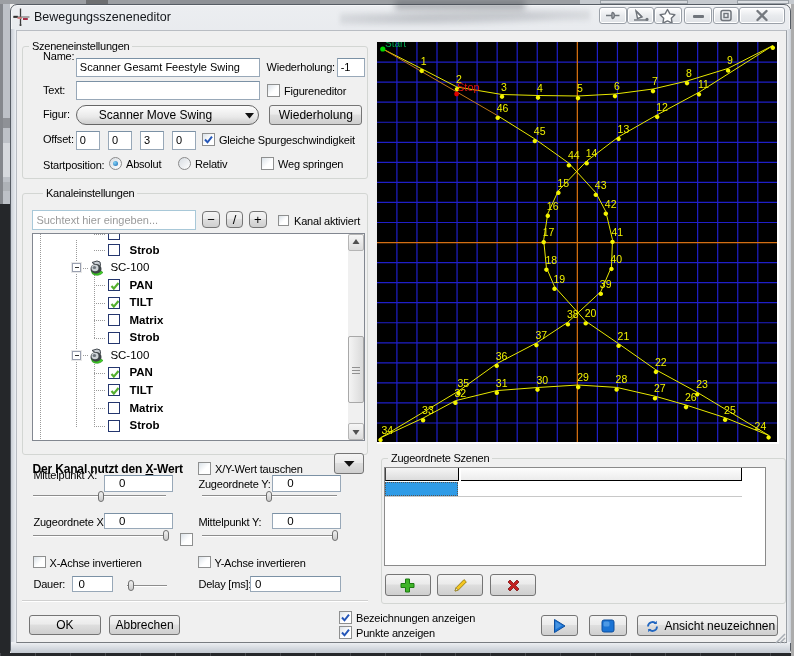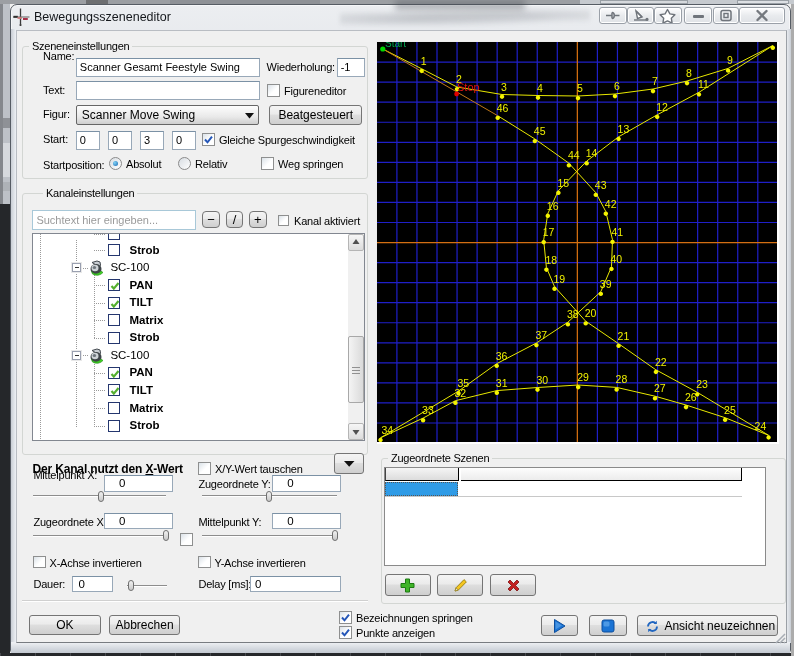--- a/index.html
+++ b/index.html
@@ -97,25 +97,25 @@
 <div class="glbl" style="left:29px;top:40px">Szeneneinstellungen</div>
 <div class="lbl" style="left:43px;top:50px">Name:</div>
 <div class="fld" style="left:75.8px;top:58px;width:184px;height:19px">Scanner Gesamt Feestyle Swing</div>
 <div class="lbl" style="left:266.6px;top:61px">Wiederholung:</div>
 <div class="fld" style="left:336.7px;top:58px;width:28px;height:19px">-1</div>
 <div class="lbl" style="left:43px;top:84.4px">Text:</div>
 <div class="fld" style="left:75.8px;top:81.2px;width:184px;height:19px"></div>
 <div class="cb" style="left:266.6px;top:84.4px"></div>
 <div class="lbl" style="left:284px;top:85.4px">Figureneditor</div>
 <div class="lbl" style="left:43px;top:107.5px">Figur:</div>
-<div class="abs" style="left:75.8px;top:104.8px;width:183.3px;height:20px;border:1px solid #666;border-radius:2px;background:linear-gradient(#fdfdfd,#e9e9e9 60%,#cfcfcf);font-size:12px;line-height:18px;padding-left:5px">Scanner Move Swing<svg class="abs" style="right:4px;top:7px" width="9" height="6">
+<div class="abs" style="left:75.8px;top:104.8px;width:183.3px;height:20px;border:1px solid #666;border-radius:10px;background:linear-gradient(#fdfdfd,#e9e9e9 60%,#cfcfcf);font-size:12px;line-height:18px;padding-left:22px">Scanner Move Swing<svg class="abs" style="right:4px;top:7px" width="9" height="6">
       <path d="M0 0h9L4.5 5.5z" fill="#111"></path>
     </svg></div>
-<div class="btn" style="left:269.3px;top:105px;width:93px;height:19.5px;line-height:18px">Beatgesteuert</div>
-<div class="lbl" style="left:43px;top:133px">Start:</div>
+<div class="btn" style="left:269.3px;top:105px;width:93px;height:19.5px;line-height:18px">Wiederholung</div>
+<div class="lbl" style="left:43px;top:133px">Offset:</div>
 <div class="fld" style="left:75.8px;top:130.5px;width:24px;height:19px">0</div>
 <div class="fld" style="left:108.1px;top:130.5px;width:24px;height:19px">0</div>
 <div class="fld" style="left:139.9px;top:130.5px;width:24px;height:19px">3</div>
 <div class="fld" style="left:172.1px;top:130.5px;width:24px;height:19px">0</div>
 <div class="cb" style="left:202.1px;top:132.5px">
     <svg width="13" height="13" viewBox="0 0 13 13" style="position:absolute;left:-1px;top:-1px">
       <path d="M3 6.5l2.5 2.8L10 3.6" fill="none" stroke="#2456b8" stroke-width="2"></path>
     </svg>
   </div>
 <div class="lbl" style="left:219px;top:133.5px">Gleiche Spurgeschwindigkeit</div>
@@ -347,21 +347,21 @@
 <div class="btn" style="left:490px;top:574.3px;width:46px;height:22px">
     <svg width="17" height="17" viewBox="0 0 17 17" style="margin:2px auto 0">
       <path d="M3 5l2-2 3.5 3.5L12 3l2 2-3.5 3.5L14 12l-2 2-3.5-3.5L5 14l-2-2 3.5-3.5z" fill="#c41f1f" stroke="#7c1010" stroke-width=".8"></path>
     </svg>
   </div>
 <div class="cb" style="left:339px;top:611px">
     <svg width="13" height="13" viewBox="0 0 13 13" style="position:absolute;left:-1px;top:-1px">
       <path d="M3 6.5l2.5 2.8L10 3.6" fill="none" stroke="#2456b8" stroke-width="2"></path>
     </svg>
   </div>
-<div class="lbl" style="left:356px;top:612px">Bezeichnungen springen</div>
+<div class="lbl" style="left:356px;top:612px">Bezeichnungen anzeigen</div>
 <div class="cb" style="left:339px;top:626px">
     <svg width="13" height="13" viewBox="0 0 13 13" style="position:absolute;left:-1px;top:-1px">
       <path d="M3 6.5l2.5 2.8L10 3.6" fill="none" stroke="#2456b8" stroke-width="2"></path>
     </svg>
   </div>
 <div class="lbl" style="left:356px;top:627px">Punkte anzeigen</div>
 <div class="btn" style="left:540.5px;top:614.6px;width:37.8px;height:21.7px">
     <svg width="15" height="16" viewBox="0 0 15 16" style="margin:2.5px auto 0">
       <path d="M2.5 1.5L13 8 2.5 14.5z" fill="#1a73d4" stroke="#0d4f9e" stroke-width="1"></path>
       <path d="M3.5 3.5L10 7.5 3.5 11.5z" fill="#5aa3e8" opacity=".7"></path>

